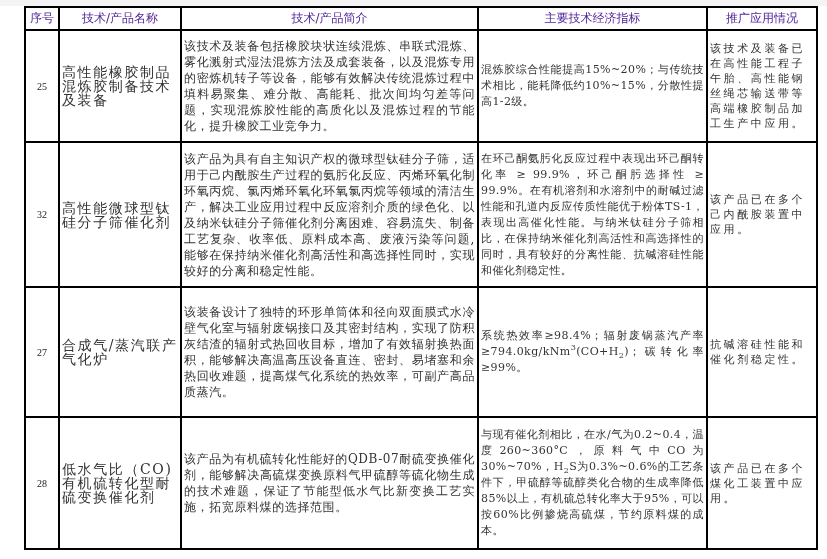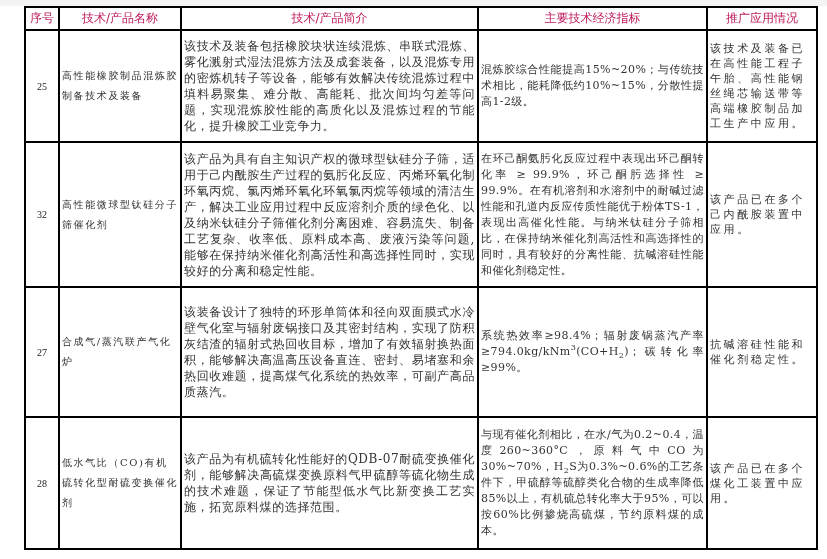--- a/index.html
+++ b/index.html
@@ -9,24 +9,24 @@
   table.tech {
     position:absolute; left:24px; top:6px;
     border-collapse:collapse; table-layout:fixed;
     width:792px;
   }
   table.tech th, table.tech td {
     border:2px solid #000; vertical-align:middle; padding:0 2px;
   }
   table.tech th {
     font-family:"DejaVu Sans","Liberation Sans",sans-serif;
-    font-weight:normal; font-size:12px; height:21px; text-align:center; color:#be185d;
+    font-weight:normal; font-size:12px; height:21px; text-align:center; color:#4c1d95;
   }
   td.num { text-align:center; font-size:10px; font-family:"Liberation Serif",serif; }
-  td.name { font-size:10px; line-height:20px; letter-spacing:1.6px; color:#333; }
+  td.name { font-size:14px; line-height:14px; letter-spacing:1.6px; color:#333; }
   td.desc { font-size:12px; line-height:16px; letter-spacing:0.6px; color:#333; text-align:justify; padding:0 3px 0 4px; }
   td.ind  { font-size:11px; line-height:16px; letter-spacing:0.4px; color:#333; text-align:justify; padding:0 3px 0 4px; }
   td.app  { font-size:11px; line-height:15px; letter-spacing:2.6px; color:#333; padding:0 2px 0 3px; }
   tr.r25 td { height:110px; }
   tr.r26 td { height:143px; }
   tr.r27 td { height:128px; }
   tr.r28 td { height:130px; }
   sup, sub { font-size:8px; line-height:0; }
 </style>
 </head>

